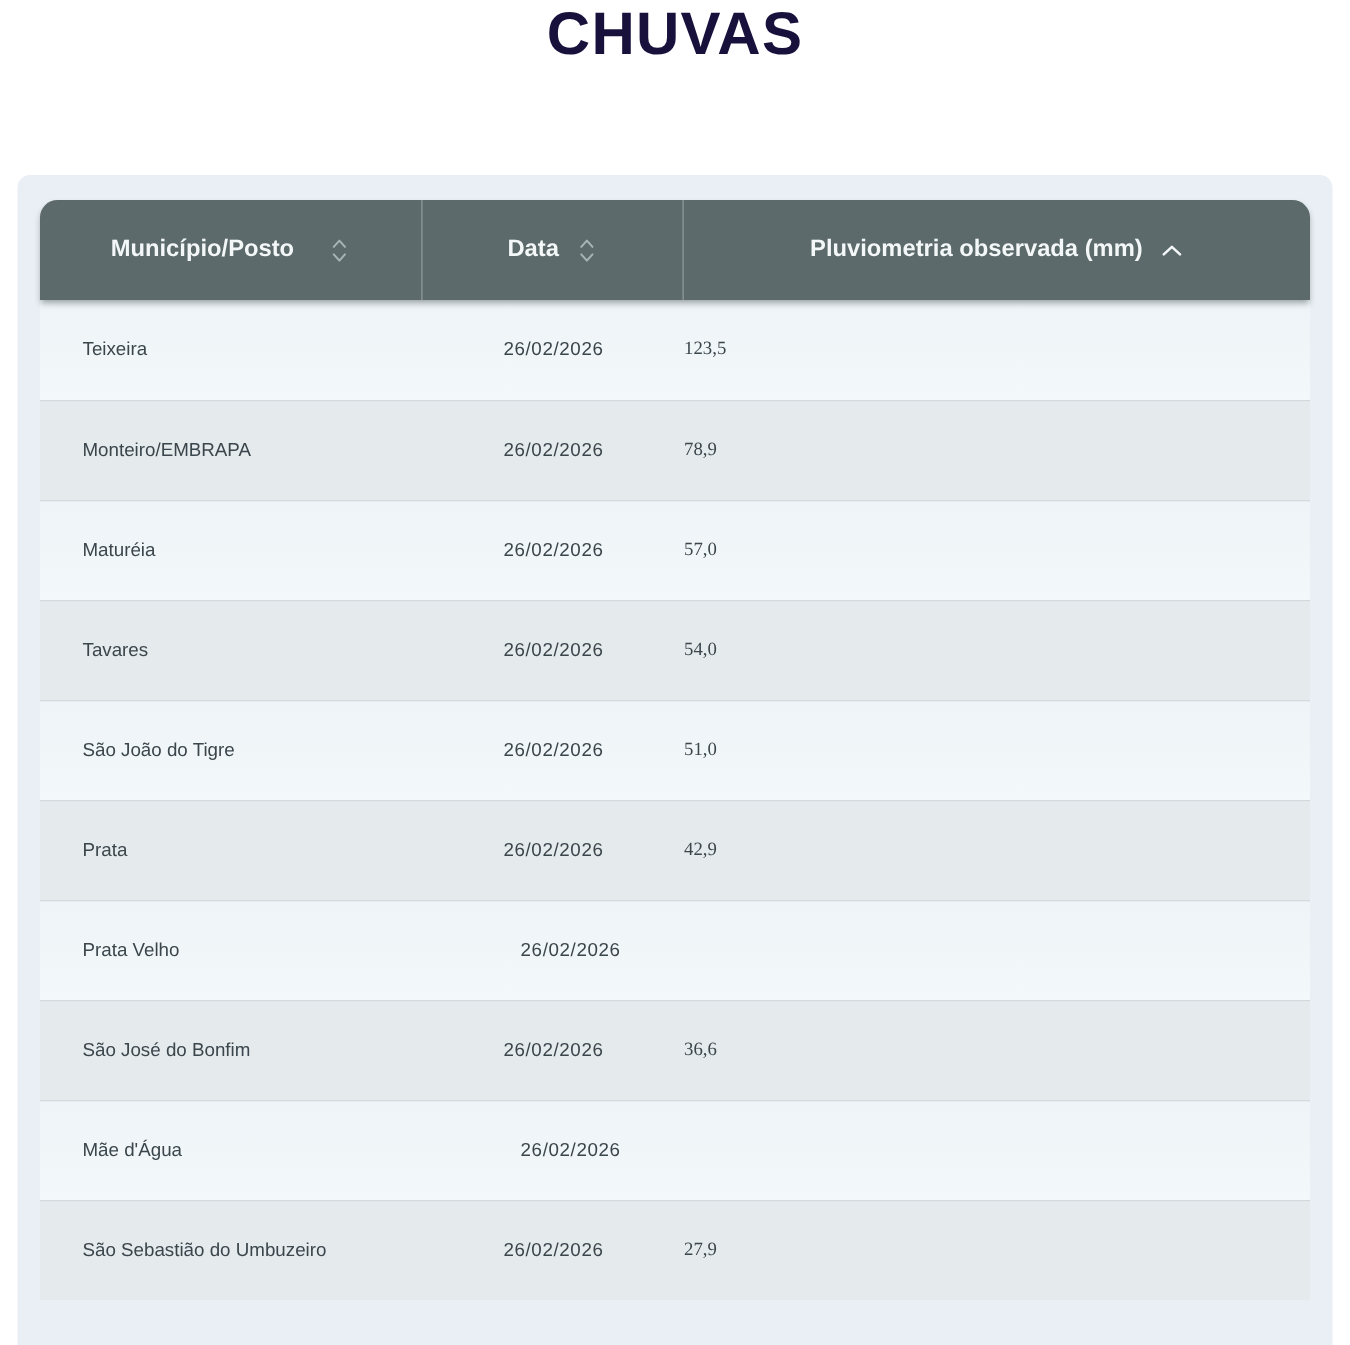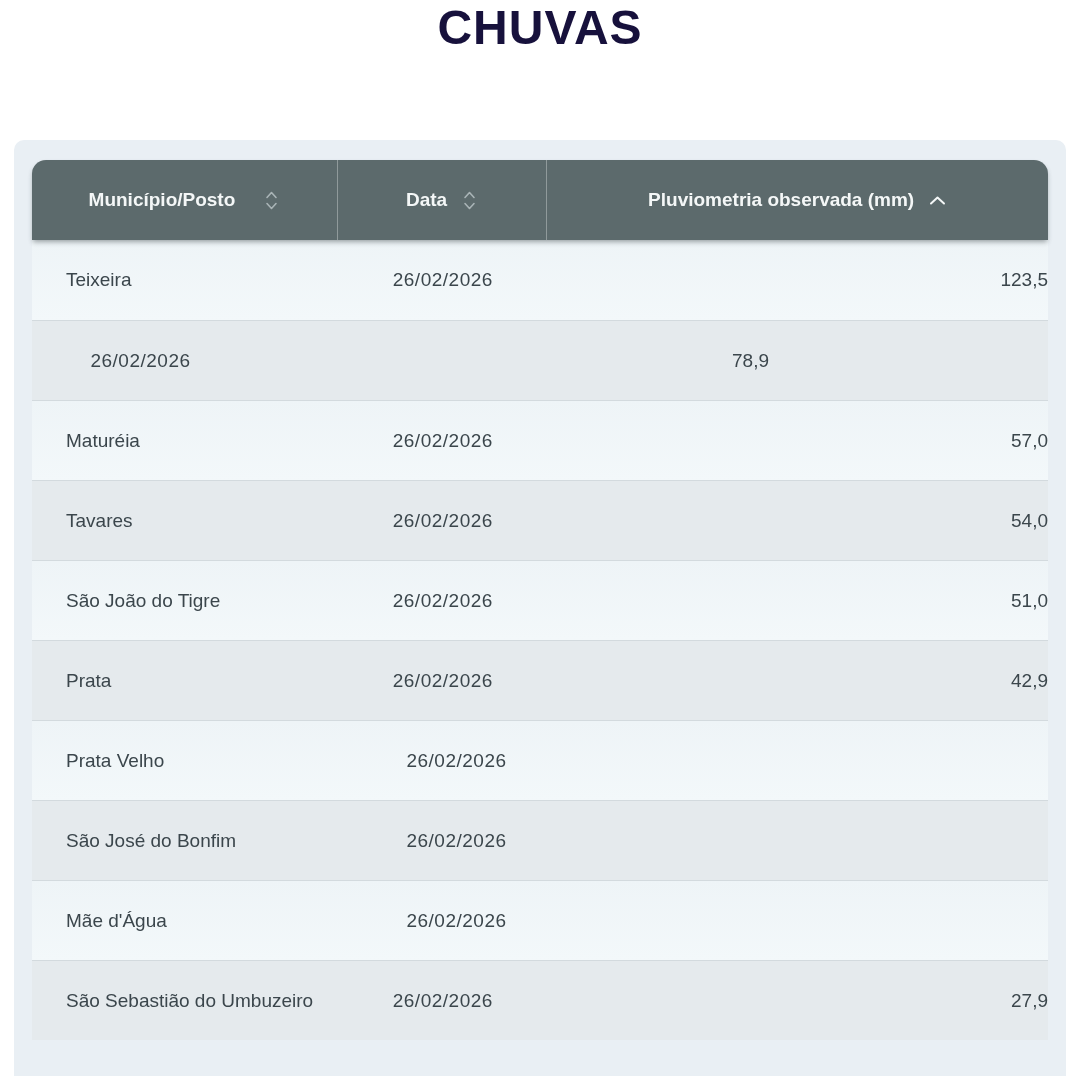--- a/index.html
+++ b/index.html
@@ -53,27 +53,27 @@
   .tbody { position: relative; z-index: 1; }
   .tr {
     display: flex;
     align-items: center;
     min-height: 80px;
   }
   .tr + .tr { border-top: 1px solid #d3dade; }
   .row-light { background: linear-gradient(180deg, #eef4f7 0%, #f3f8fa 100%); }
   .row-dark  { background: #e5eaed; }
   .td {
-    font-size: 19px;
+    font-size: 15px;
     color: #3b464c;
     line-height: 2.1;
   }
   .td.col1 { padding-left: 34px; padding-right: 20px; text-align: left; }
   .td.col2 { text-align: center; letter-spacing: 0.5px; }
-  .td.col3 { text-align: right; }
+  .td.col3 { text-align: left; font-family: Liberation Serif, serif; }
 </style>
 </head>
 <body>
 
 <h1 class="title">CHUVAS</h1>
 
 <div class="card">
   <div class="table">
 
     <div class="thead">
@@ -101,20 +101,21 @@
 
     <div class="tbody">
 
       <div class="tr row-light">
         <div class="td col1">Teixeira</div>
         <div class="td col2">26/02/2026</div>
         <div class="td col3">123,5</div>
       </div>
 
       <div class="tr row-dark">
+        <div class="td col1">Monteiro/EMBRAPA</div>
         <div class="td col2">26/02/2026</div>
         <div class="td col3">78,9</div>
       </div>
 
       <div class="tr row-light">
         <div class="td col1">Maturéia</div>
         <div class="td col2">26/02/2026</div>
         <div class="td col3">57,0</div>
       </div>
 
@@ -137,20 +138,21 @@
       </div>
 
       <div class="tr row-light">
         <div class="td col1">Prata Velho</div>
         <div class="td col2">26/02/2026</div>
       </div>
 
       <div class="tr row-dark">
         <div class="td col1">São José do Bonfim</div>
         <div class="td col2">26/02/2026</div>
+        <div class="td col3">36,6</div>
       </div>
 
       <div class="tr row-light">
         <div class="td col1">Mãe d'Água</div>
         <div class="td col2">26/02/2026</div>
       </div>
 
       <div class="tr row-dark">
         <div class="td col1">São Sebastião do Umbuzeiro</div>
         <div class="td col2">26/02/2026</div>

